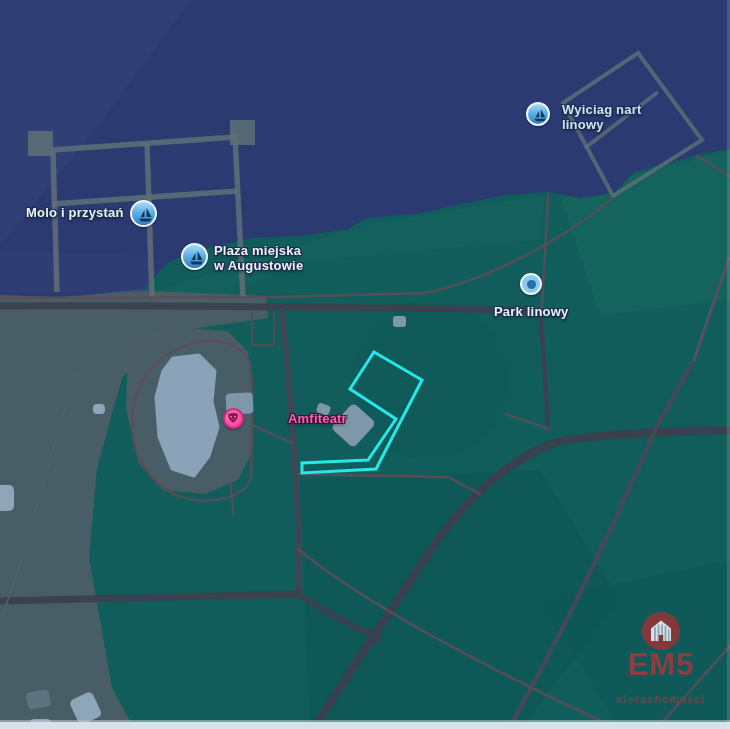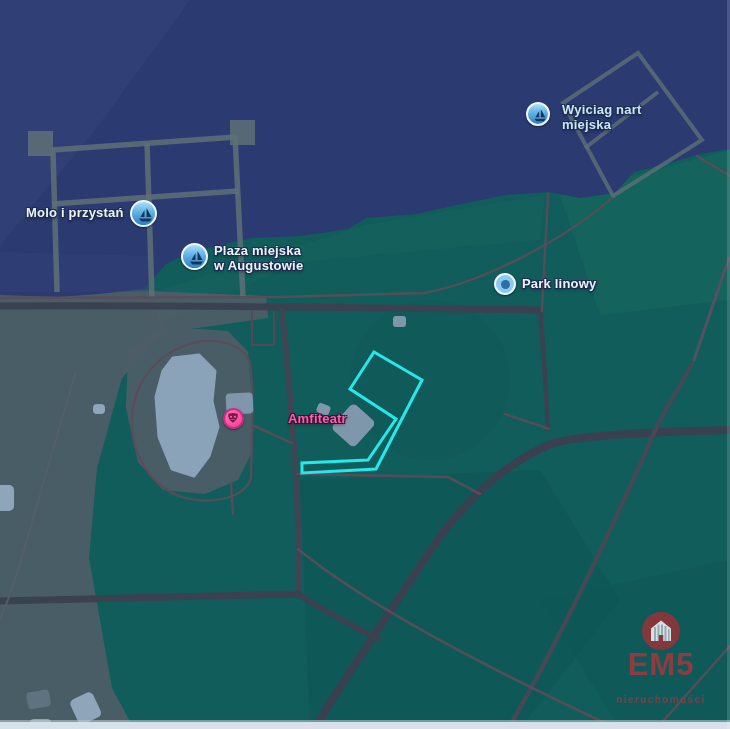--- a/index.html
+++ b/index.html
@@ -163,25 +163,25 @@
   <div class="poi" id="poi-wyciag" style="left:526px;top:102px;gap:12px;">
     <div class="poi-icon sail" style="width:24px;height:24px;">
       <svg width="24" height="24" viewBox="-13.5 -13.5 27 27">
         <path d="M 1,-7.5 L 1,1.5 L 6,1.5 Z" fill="#14365c"></path>
         <path d="M -1,-5.5 L -1,1.5 L -5,1.5 Z" fill="#14365c"></path>
         <path d="M -6.5,3 L 6.5,3 L 4.2,6 L -4.2,6 Z" fill="#14365c"></path>
       </svg>
     </div>
     <div>
       <div class="poi-text">Wyiciag nart</div>
-      <div class="poi-text">miejska</div>
-    </div>
-  </div>
-
-  <div class="poi one-line" id="poi-park" style="left:494px;top:273px;">
+      <div class="poi-text">linowy</div>
+    </div>
+  </div>
+
+  <div class="poi one-line" id="poi-park" style="left:494px;top:273px;flex-direction:column;">
     <div class="poi-icon dot-outer" style="width:22px;height:22px;">
       <span class="dot-inner"></span>
     </div>
     <div class="poi-text">Park linowy</div>
   </div>
 
   <div class="poi one-line" id="poi-amfiteatr" style="left:223px;top:408px;gap:44px;">
     <div class="poi-icon mask-bg" style="width:21px;height:21px;">
       <svg width="16" height="16" viewBox="0 0 20 20" style="left:0;top:0">
         <path d="M 4,5 Q 10,2.5 16,5 Q 16.5,12 10,16 Q 3.5,12 4,5 Z" fill="#7c1a4b"></path>

